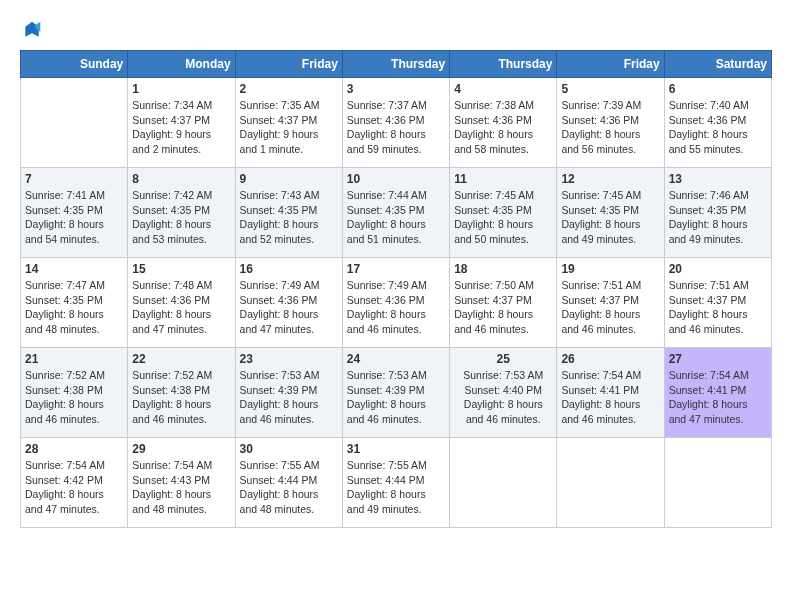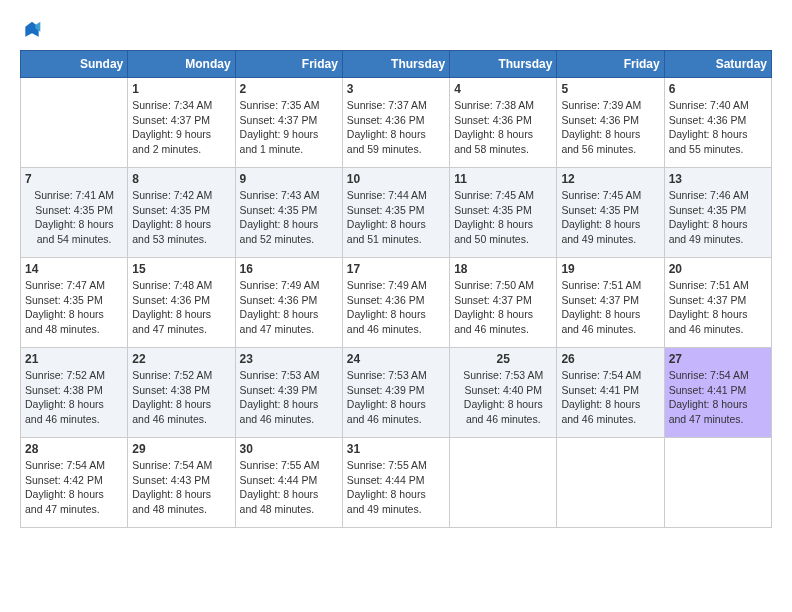--- a/index.html
+++ b/index.html
@@ -167,21 +167,21 @@
           <span class="day-number">6</span>
           <div class="day-info" style="white-space: pre-line;">Sunrise: 7:40 AM
 Sunset: 4:36 PM
 Daylight: 8 hours
 and 55 minutes.</div>
         </td>
       </tr>
       <tr>
         <td style="background: rgb(240, 244, 248);">
           <span class="day-number">7</span>
-          <div class="day-info" style="white-space: pre-line; text-align: center;">Sunrise: 7:41 AM
+          <div class="day-info" style="white-space: pre-line;">Sunrise: 7:41 AM
 Sunset: 4:35 PM
 Daylight: 8 hours
 and 54 minutes.</div>
         </td>
         <td style="background: rgb(240, 244, 248);">
           <span class="day-number">8</span>
           <div class="day-info" style="white-space: pre-line;">Sunrise: 7:42 AM
 Sunset: 4:35 PM
 Daylight: 8 hours
 and 53 minutes.</div>

